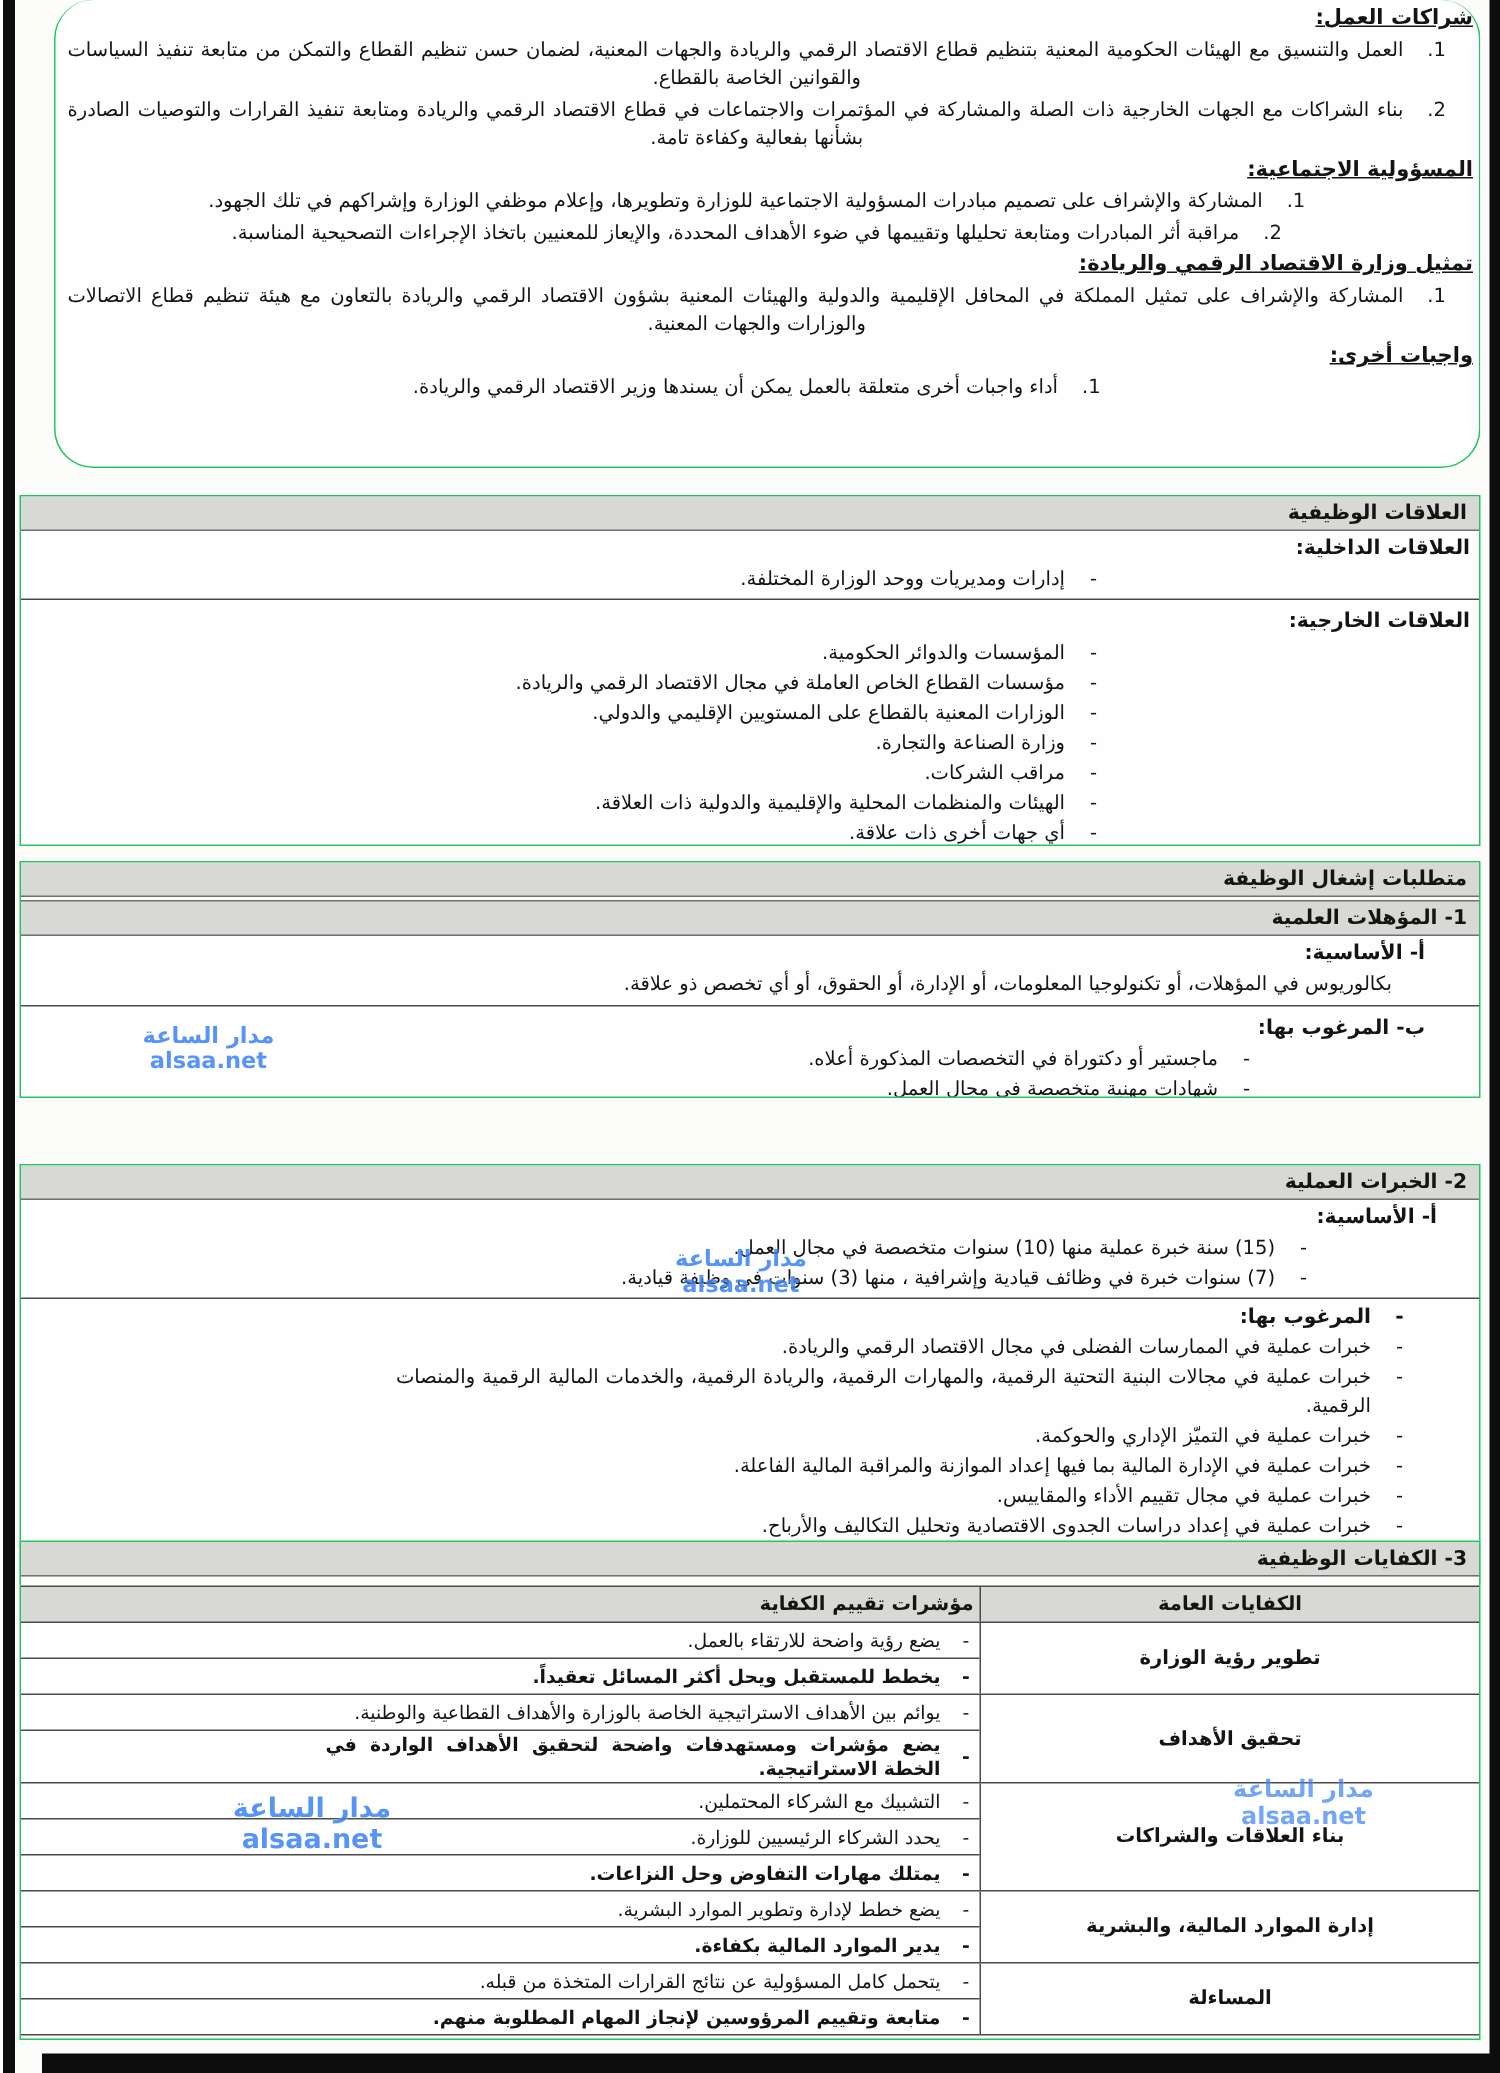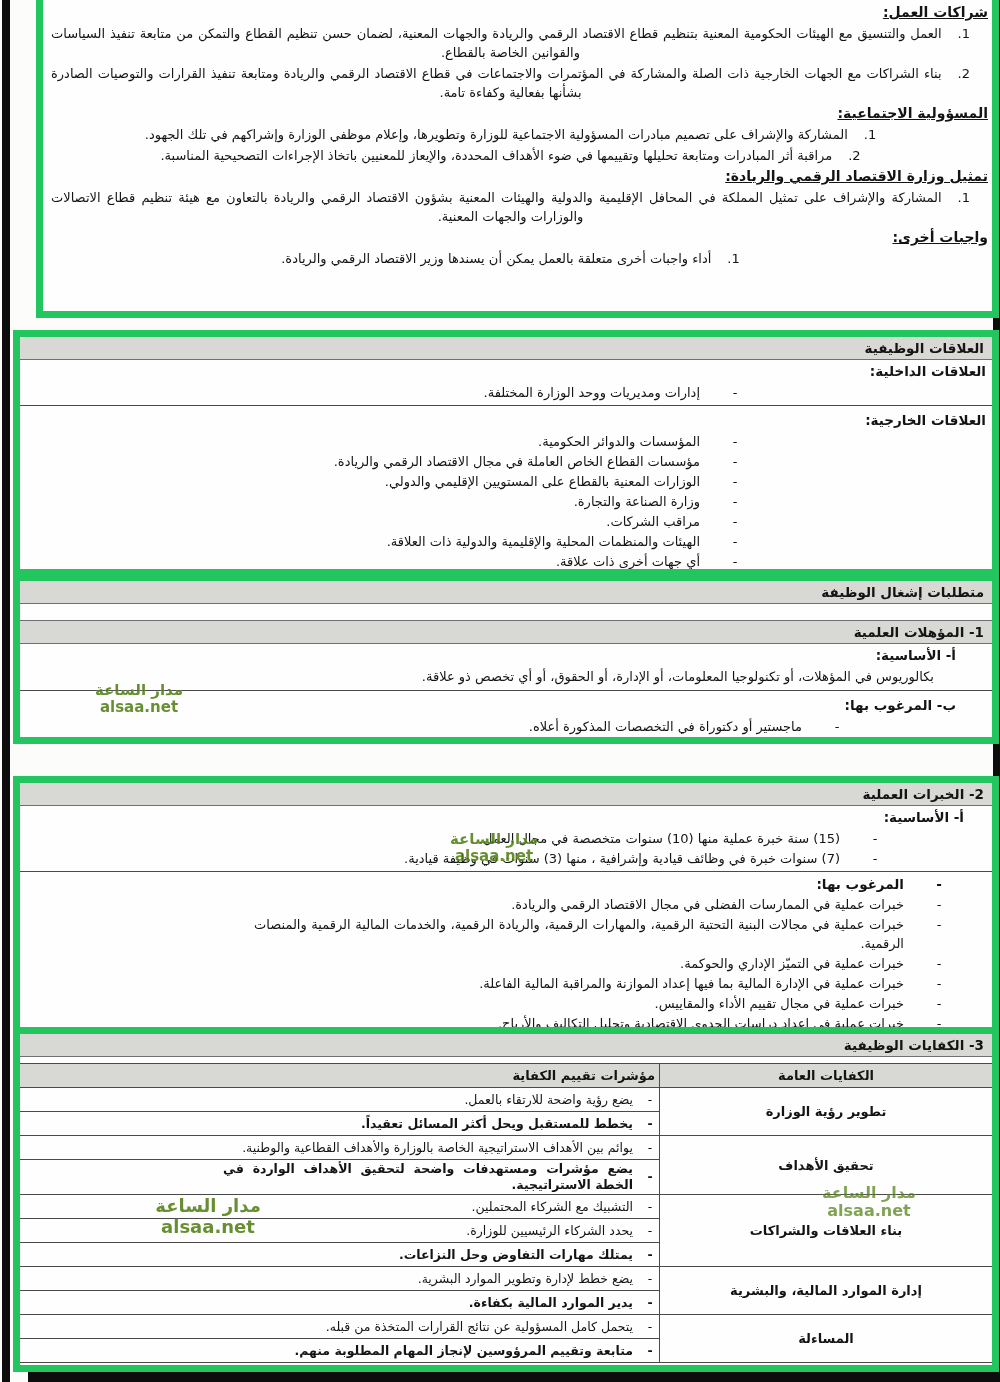--- a/index.html
+++ b/index.html
@@ -4,41 +4,41 @@
 <style>
   html,body{margin:0;padding:0;background:#e9e9e7;}
   .page{position:relative;width:1000px;height:1382px;background:#fcfcfa;
         font-family:"DejaVu Sans",sans-serif;direction:rtl;color:#141414;overflow:hidden;}
   
   .edge{position:absolute;background:#0d0d0d;}
   .edge-left{left:2px;top:0;width:8px;height:1382px;}
   .edge-right{right:0;top:0;width:7px;height:1382px;}
   .edge-bottom{left:28px;right:0;bottom:0;height:13px;}
   
-  .sec{position:absolute;background:#fefefe;border:7px solid #22c55e;overflow:hidden;}
-  .sec1{top:0;left:36px;width:949px;height:311px;border-top:none;}
+  .sec{position:absolute;background:#fefefe;border:1px solid #22c55e;overflow:hidden;}
+  .sec1{top:0;left:36px;width:949px;height:311px;border-top:none;border-radius:26px;}
   .sec2{top:330px;left:13px;width:972px;height:232px;}
   .sec3{top:574px;left:13px;width:972px;height:156px;}
   .sec4{top:739px;left:13px;width:972px;height:278px;margin-top:37px;}
   .sec5{top:1027px;left:13px;width:972px;height:331px;}
   
   .bar{background:#d8d8d5;border-bottom:1px solid #707070;font-weight:bold;
        font-size:13.5px;line-height:18px;padding:2px 8px;}
-  .bar2{margin-top:16px;border-top:1px solid #707070;}
+  .bar2{margin-top:2px;border-top:1px solid #707070;}
   
   .duty-head{font-weight:bold;text-decoration:underline;font-size:14px;line-height:21px;padding:0 4px;}
   .subhead{font-weight:bold;font-size:13.5px;line-height:20px;padding:1px 6px;}
   .ind36{padding-right:36px;}
   .ind28{padding-right:28px;}
   
   .duty-item{font-size:13px;line-height:19px;text-align:justify;text-align-last:center;
              padding:1px 22px 1px 8px;}
   .duty-item .num{margin-left:16px;}
   
-  .bullet{display:flex;align-items:flex-start;font-size:13px;line-height:19px;margin:1px 0;padding-left:10px;gap:16px;}
+  .bullet{display:flex;align-items:flex-start;font-size:13px;line-height:19px;margin:1px 0;padding-left:10px;}
   .dash{flex:0 0 auto;width:10px;margin-left:14px;text-align:center;}
   .dash::before{content:"-";}
   .bullet .txt{flex:1 1 auto;text-align:justify;text-align-last:right;}
   .rel-ind .bullet,.rel-ext .bullet{padding-right:252px;}
   .qual-des .bullet{padding-right:150px;}
   .exp-basic .bullet{padding-right:112px;}
   .exp-des .bullet{padding-right:48px;}
   .bullet.bold-head{font-weight:bold;font-size:13.5px;align-items:center;}
   .bullet.bold-head .txt{text-align:right;}
   .force2 .txt{max-width:650px;}
@@ -53,21 +53,21 @@
   .comp-group{display:flex;border-bottom:1px solid #4a4a4a;}
   .comp-rows{flex:1 1 auto;display:flex;flex-direction:column;}
   .comp-row{display:flex;align-items:center;min-height:21px;padding:1px 4px;
             border-bottom:1px solid #4a4a4a;line-height:16px;}
   .comp-row:last-child{border-bottom:none;font-weight:bold;}
   .comp-row .dash{margin-left:12px;}
   .comp-row .txt{flex:1 1 auto;text-align:right;}
   .comp-row.tall .txt{max-width:410px;text-align:justify;text-align-last:right;}
   .comp-empty{height:14px;}
   
-  .wm{position:absolute;z-index:5;text-align:center;font-weight:bold;color:#4d7c0f;
+  .wm{position:absolute;z-index:5;text-align:center;font-weight:bold;color:#3b82f6;
       opacity:.85;line-height:1.15;pointer-events:none;text-shadow:0 0 1px #ffffff;}
   .wm1{left:78px;top:682px;width:122px;font-size:15px;}
   .wm2{left:428px;top:831px;width:132px;font-size:15px;}
   .wm3{left:132px;top:1196px;width:152px;font-size:18px;}
   .wm4{left:798px;top:1184px;width:142px;font-size:16px;opacity:.7;}
 </style>
 </head>
 <body>
 
 <div class="page">

